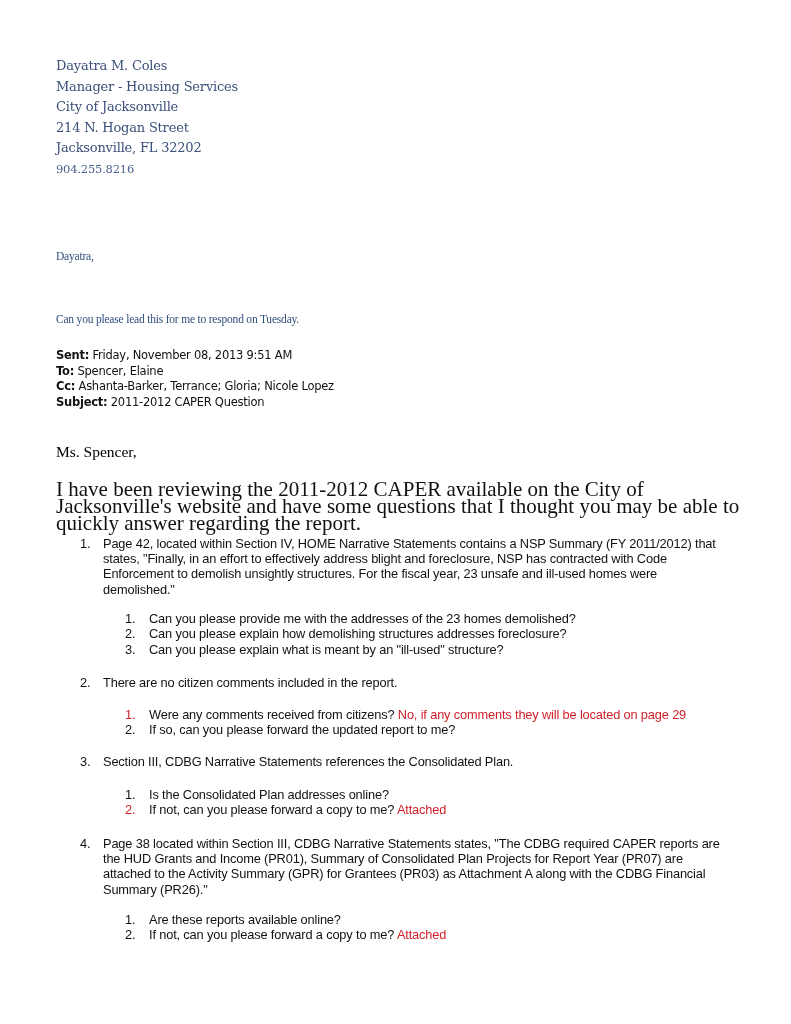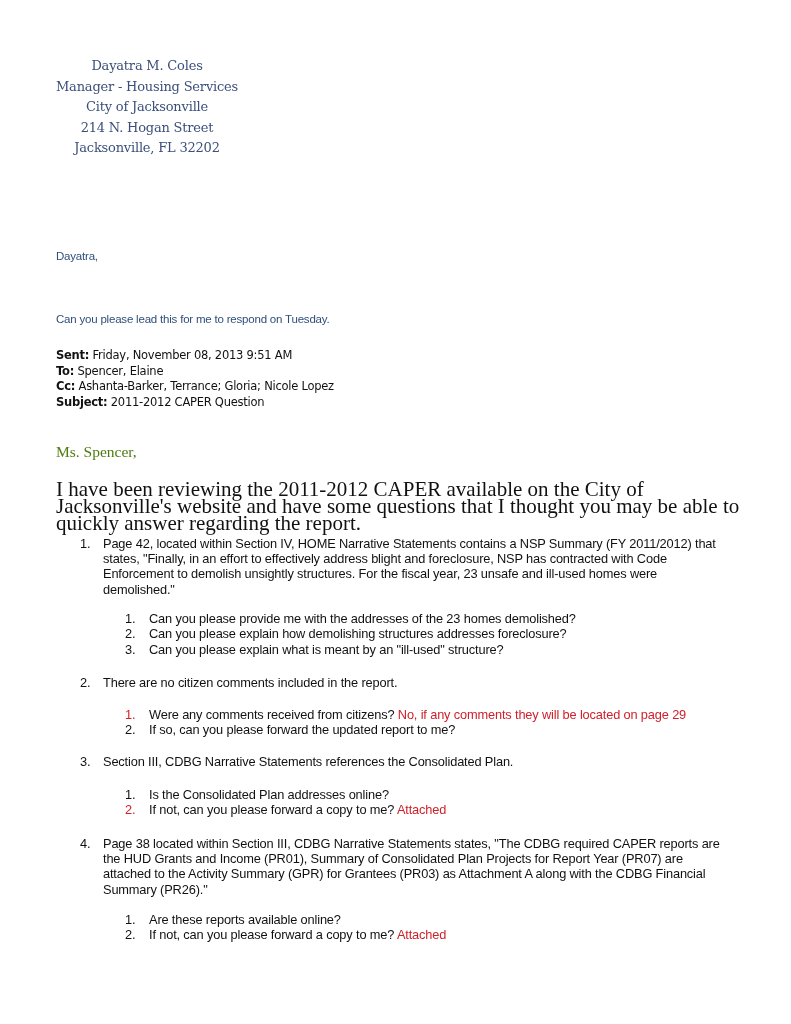--- a/index.html
+++ b/index.html
@@ -1,38 +1,38 @@
 <!DOCTYPE html>
 <html><head>
   <meta charset="utf-8">
   <style>
     html, body { margin: 0; padding: 0; background: #ffffff; }
     body { width: 791px; height: 1024px; position: relative; overflow: hidden; }
     .page { position: absolute; left: 0; top: 0; width: 791px; height: 1024px; background: #fff; }
 
     .sig { position: absolute; left: 56px; top: 56px; color: #3b4f7a;
       font-family: "DejaVu Serif", serif; font-size: 13px; letter-spacing: -0.2px; }
-    .sig div { height: 20.5px; line-height: 20.5px; white-space: nowrap; text-align: center; }
+    .sig div { height: 20.5px; line-height: 20.5px; white-space: nowrap; }
     .sig .phone { font-size: 11.5px; color: #4a5f8e; }
 
     .hdr { position: absolute; left: 56px; font-family: "DejaVu Sans", sans-serif;
       font-size: 11.5px; color: #111; }
     .hdr div { height: 15.6px; line-height: 15.6px; white-space: nowrap; letter-spacing: -0.25px; }
     .hdr b { font-weight: bold; }
     .hdr1 { top: 196px; }
     .hdr2 { top: 348px; }
     .link { color: #2f5cb0; }
 
-    .note { position: absolute; left: 56px; font-family: Liberation Sans, sans-serif;
+    .note { position: absolute; left: 56px; font-family: Liberation Serif, serif;
       font-size: 11.5px; color: #2e4e7a; white-space: nowrap; letter-spacing: -0.2px; }
     .note1 { top: 250px; }
     .note2 { top: 313px; }
 
     .greet { position: absolute; left: 56px; top: 443px; font-family: "Liberation Serif", serif;
-      font-size: 15.5px; color: #4d7c0f; }
+      font-size: 15.5px; color: #000000; }
     .para { position: absolute; left: 56px; top: 481px; width: 690px; font-family: "Liberation Serif", serif;
       font-size: 21px; line-height: 17px; color: #111; }
 
     .list { position: absolute; left: 80px; font-family: "Liberation Sans", sans-serif;
       font-size: 12.8px; line-height: 15.2px; color: #111; letter-spacing: -0.15px; }
     .item { position: relative; padding-left: 23px; }
     .num { position: absolute; left: 0; top: 0; }
     .sub { position: absolute; left: 125px; font-family: "Liberation Sans", sans-serif;
       font-size: 12.8px; line-height: 15.3px; color: #111; letter-spacing: -0.15px; }
     .sub .item { padding-left: 24px; white-space: nowrap; }
@@ -51,20 +51,21 @@
 <body>
 
 <div class="page">
 
   <div class="sig">
     <div>Dayatra M. Coles</div>
     <div>Manager - Housing Services</div>
     <div>City of Jacksonville</div>
     <div>214 N. Hogan Street</div>
     <div>Jacksonville, FL 32202</div>
+    <div class="phone">904.255.8216</div>
   </div>
 
 
   <div class="note note1">Dayatra,</div>
   <div class="note note2">Can you please lead this for me to respond on Tuesday.</div>
 
   <div class="hdr hdr2">
     <div><b>Sent:</b> <span>Friday, November 08, 2013 9:51 AM</span></div>
     <div><b>To:</b> <span>Spencer, Elaine</span></div>
     <div><b>Cc:</b> <span>Ashanta-Barker, Terrance; Gloria; Nicole Lopez</span></div>

